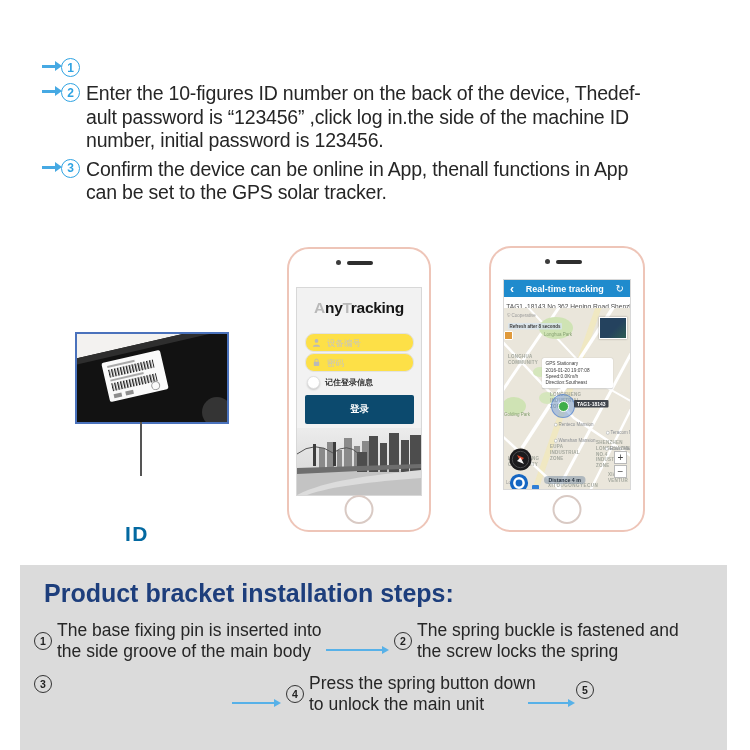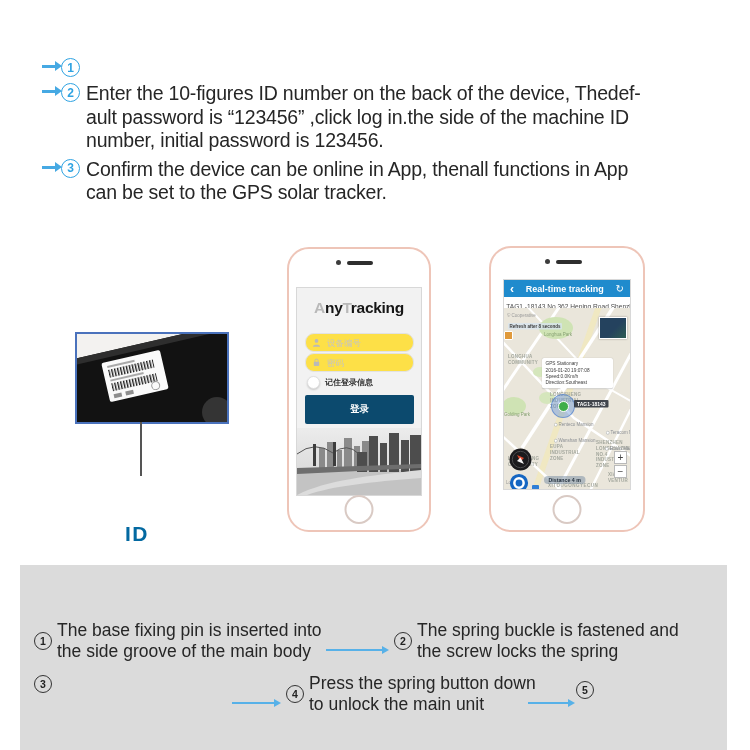--- a/index.html
+++ b/index.html
@@ -330,20 +330,21 @@
         <span class="distance">Distance 4 m</span>
         <span class="zbtn zin">+</span>
         <span class="zbtn zout">−</span>
         <span class="bluechip"></span>
       </div>
     </div>
     <span class="home"></span>
   </div>
 
   <div class="abs panel">
+    <div class="ptitle">Product bracket installation steps:</div>
 
     <div class="bstep bs1">
       <span class="bnum">1</span>
       <span class="btext">The base fixing pin is inserted into
 the side groove of the main body</span>
     </div>
     <span class="barrow ba1"></span>
     <div class="bstep bs2">
       <span class="bnum">2</span>
       <span class="btext">The spring buckle is fastened and

